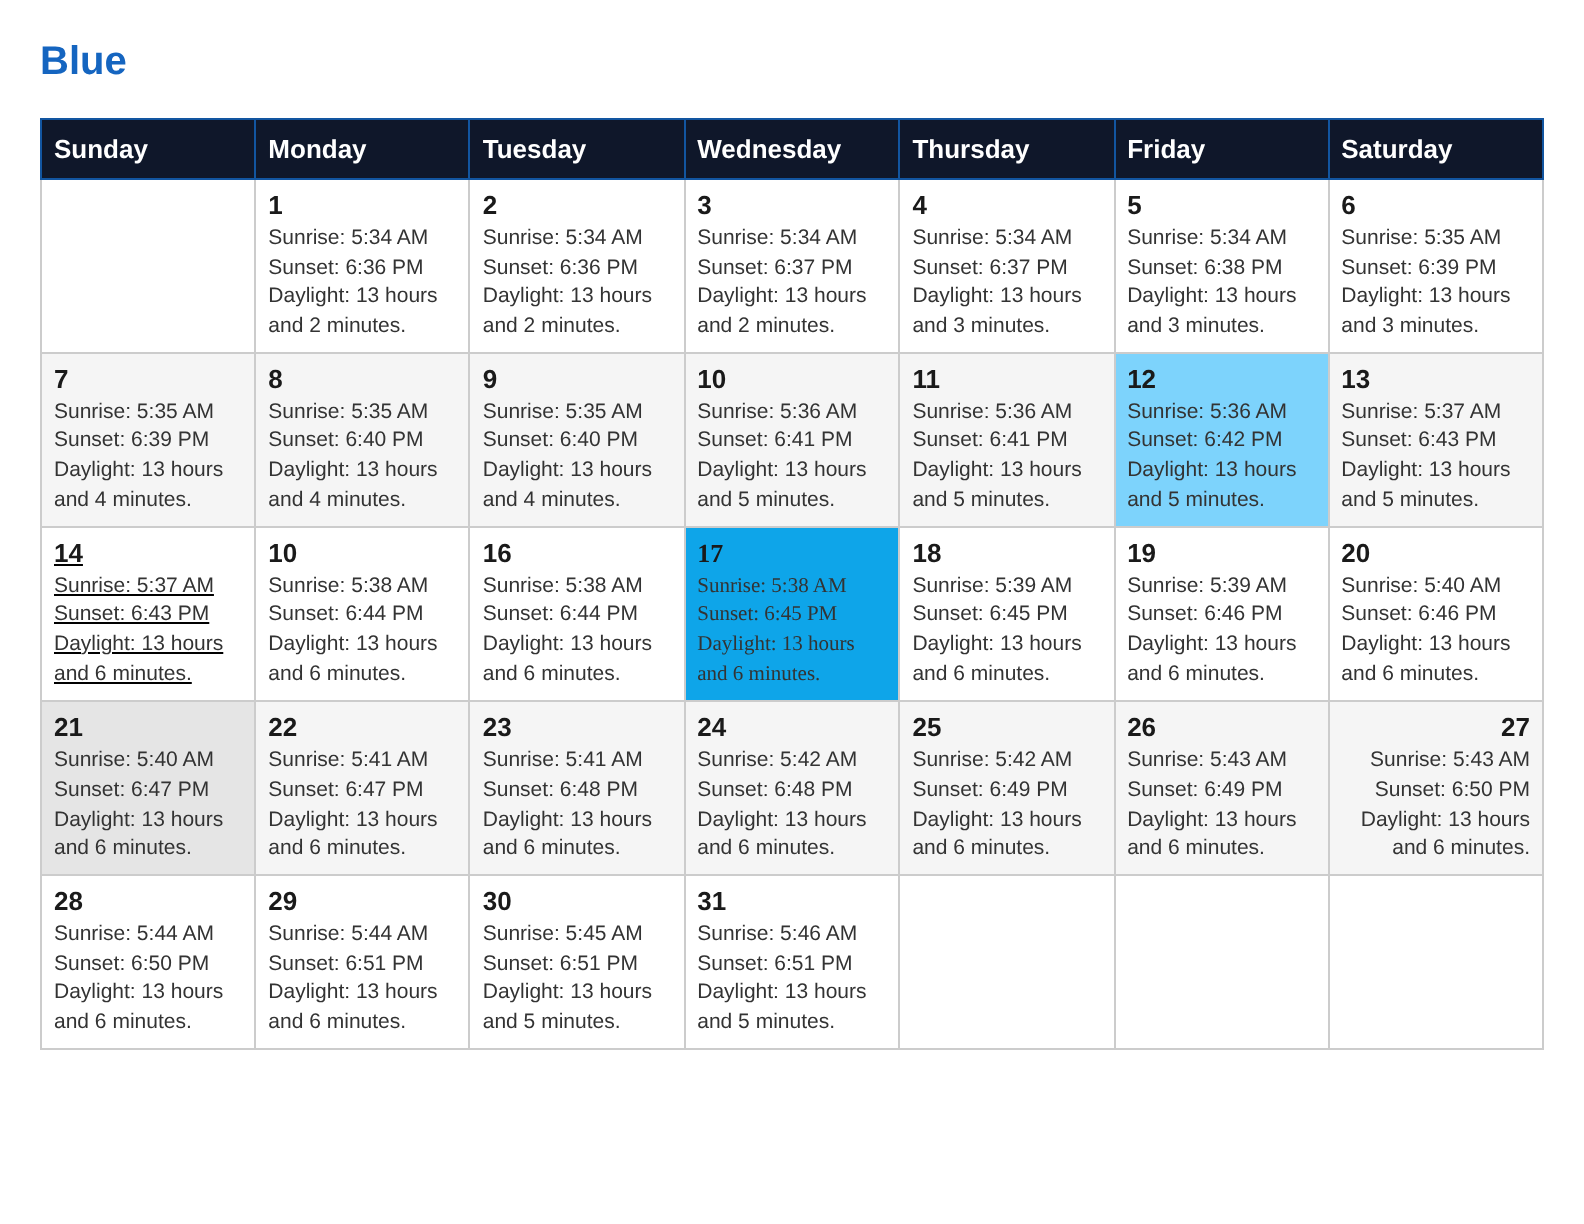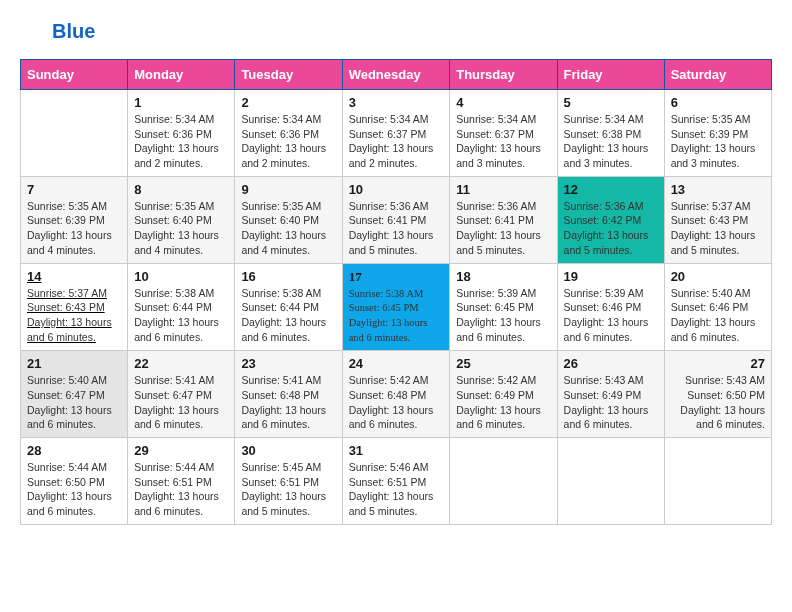--- a/index.html
+++ b/index.html
@@ -73,31 +73,31 @@
     .empty-cell {
       background: #f9f9f9;
     }
     tr:nth-child(even) td {
       background: #f5f5f5;
     }
     tr:nth-child(odd) td {
       background: #ffffff;
     }
     .calendar thead tr th {
-      background-color: #ec4899;
+      background-color: #0f172a;
       margin-top: 42px;
     }
   </style>
 </head>
 <body>
 
 <div class="header">
   <div class="logo">
     <div>
-      <div style="font-size:20px; font-weight:bold; color:#1565C0;margin-left:32px;">Blue</div>
+      <div style="font-size:20px; font-weight:bold; color:#1565C0;">Blue</div>
     </div>
   </div>
   <div class="title-block">
     <div class="month-title"></div>
     <div class="location"></div>
   </div>
 </div>
 
 <table class="calendar">
   <thead>
@@ -153,21 +153,21 @@
           <div class="day-info">Sunrise: 5:35 AM<br>Sunset: 6:40 PM<br>Daylight: 13 hours<br>and 4 minutes.</div>
         </td>
         <td style="background-color: rgb(245, 245, 245);">
           <span class="day-num">10</span>
           <div class="day-info">Sunrise: 5:36 AM<br>Sunset: 6:41 PM<br>Daylight: 13 hours<br>and 5 minutes.</div>
         </td>
         <td style="background-color: rgb(245, 245, 245);">
           <span class="day-num">11</span>
           <div class="day-info">Sunrise: 5:36 AM<br>Sunset: 6:41 PM<br>Daylight: 13 hours<br>and 5 minutes.</div>
         </td>
-        <td style="background-color: #14b8a6;">
+        <td style="background-color: #7dd3fc;">
           <span class="day-num">12</span>
           <div class="day-info">Sunrise: 5:36 AM<br>Sunset: 6:42 PM<br>Daylight: 13 hours<br>and 5 minutes.</div>
         </td>
         <td style="background-color: rgb(245, 245, 245);">
           <span class="day-num">13</span>
           <div class="day-info">Sunrise: 5:37 AM<br>Sunset: 6:43 PM<br>Daylight: 13 hours<br>and 5 minutes.</div>
         </td>
       </tr>
       <tr>
         <td style="background-color: rgb(255, 255, 255); text-decoration: underline;">

